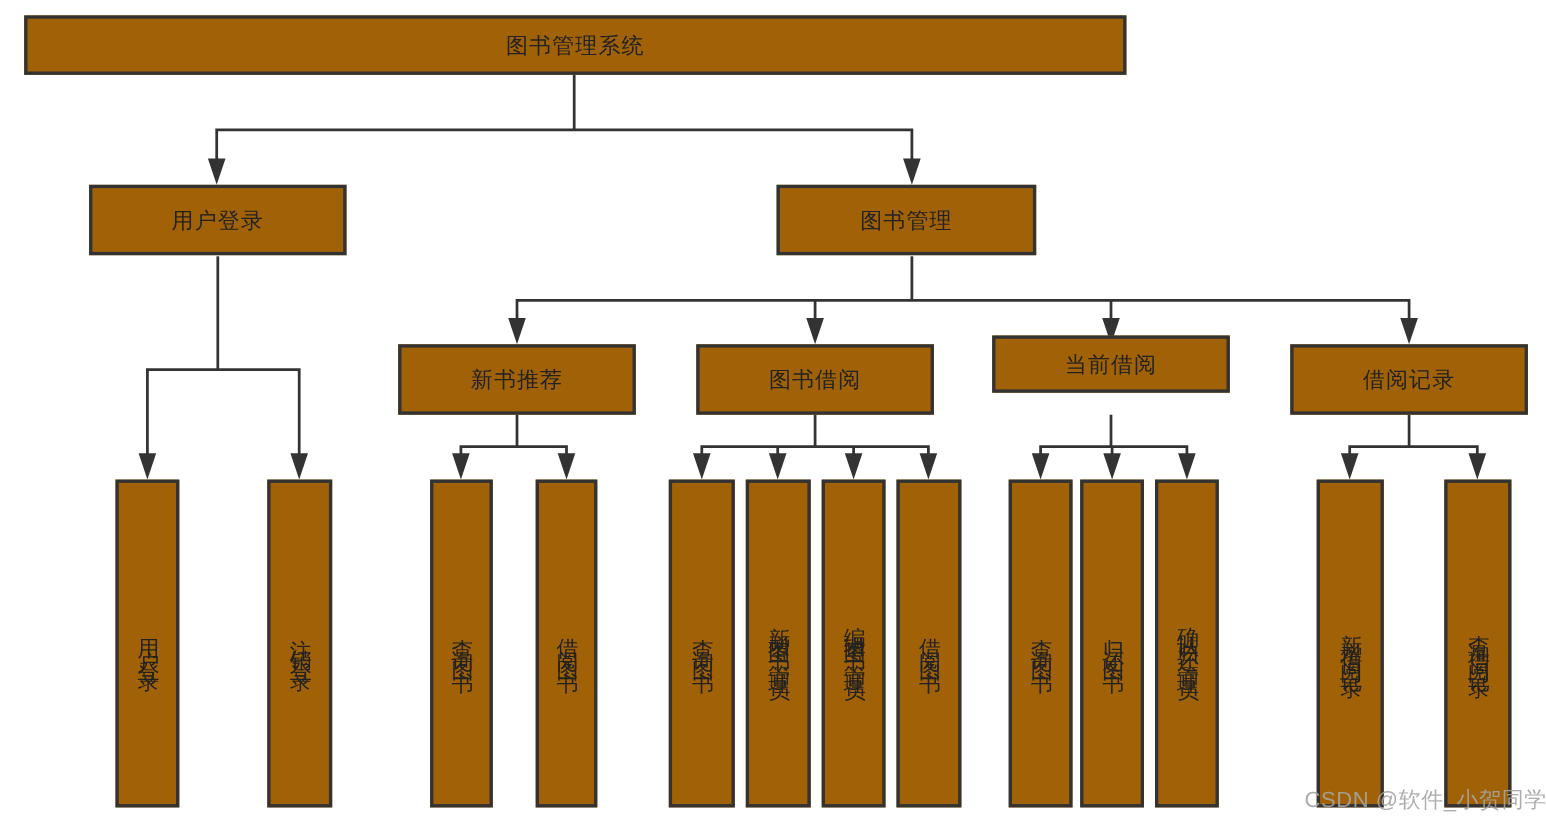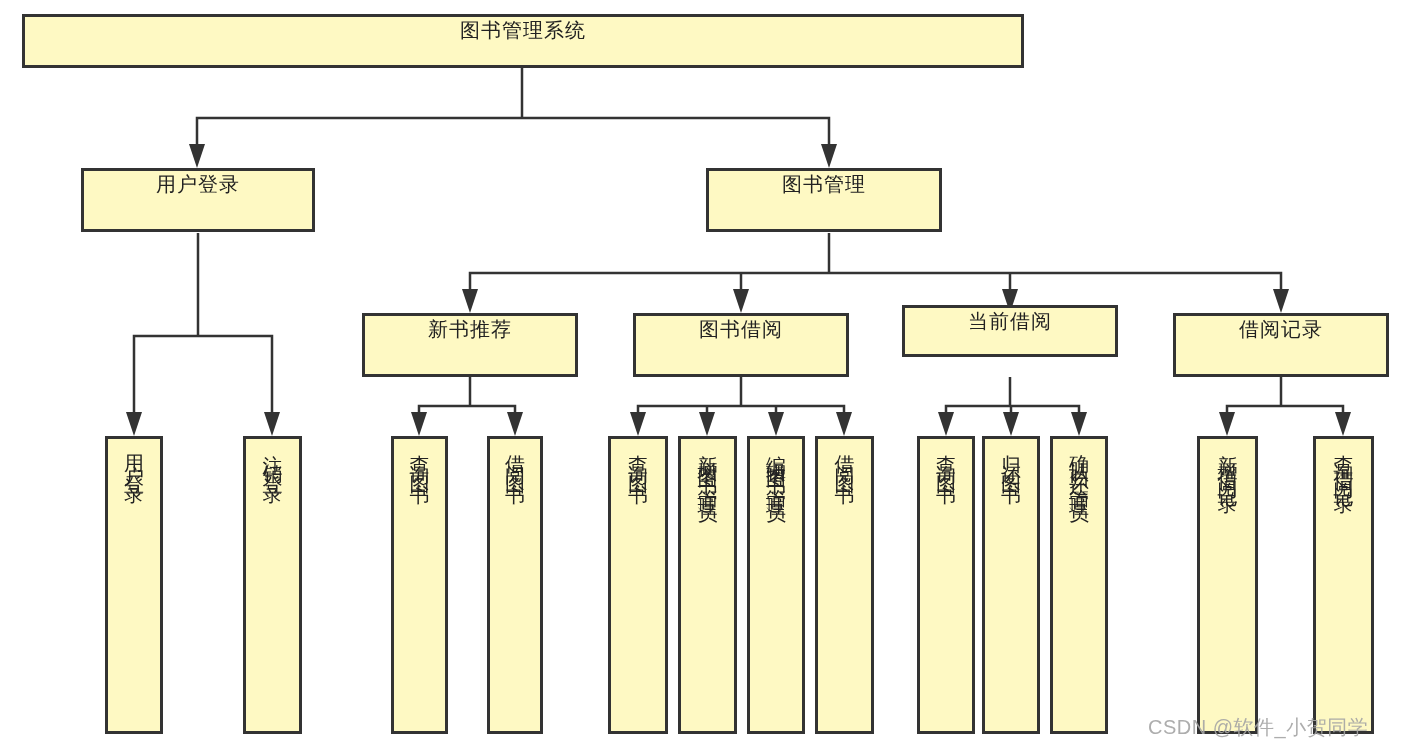--- a/index.html
+++ b/index.html
@@ -8,24 +8,24 @@
     width:1405px;height:747px;
     background:#fff;
     font-family:"Liberation Sans","DejaVu Sans",sans-serif;
     color:#222;
     overflow:hidden;
   }
   .wires{position:absolute;left:0;top:0;z-index:1;}
   .box{
     position:absolute;
     box-sizing:border-box;
-    background:#fef9c3;
+    background:#a16207;
     border:3px solid #333;
     display:flex;
-    align-items:flex-start;
+    align-items:center;
     justify-content:center;
     z-index:2;
     text-align:center;
   }
   .box > span{
     font-size:20px;
     color:#222;
     letter-spacing:1px;
     white-space:nowrap;
   }
@@ -33,21 +33,21 @@
     writing-mode:vertical-rl;
     text-orientation:mixed;
     letter-spacing:10px;
     line-height:1.05;
     white-space:normal;
   }
   .leaf.long > span{letter-spacing:8px;}
   .leaf.xlong > span{letter-spacing:7px;}
   .watermark{
     position:absolute;
-    left:1148px;top:714px;
+    left:1186px;top:714px;
     z-index:3;
     font-size:20px;
     color:rgba(164,164,164,0.9);
     letter-spacing:0.5px;
     white-space:nowrap;
   }
 </style>
 </head>
 <body>
 

